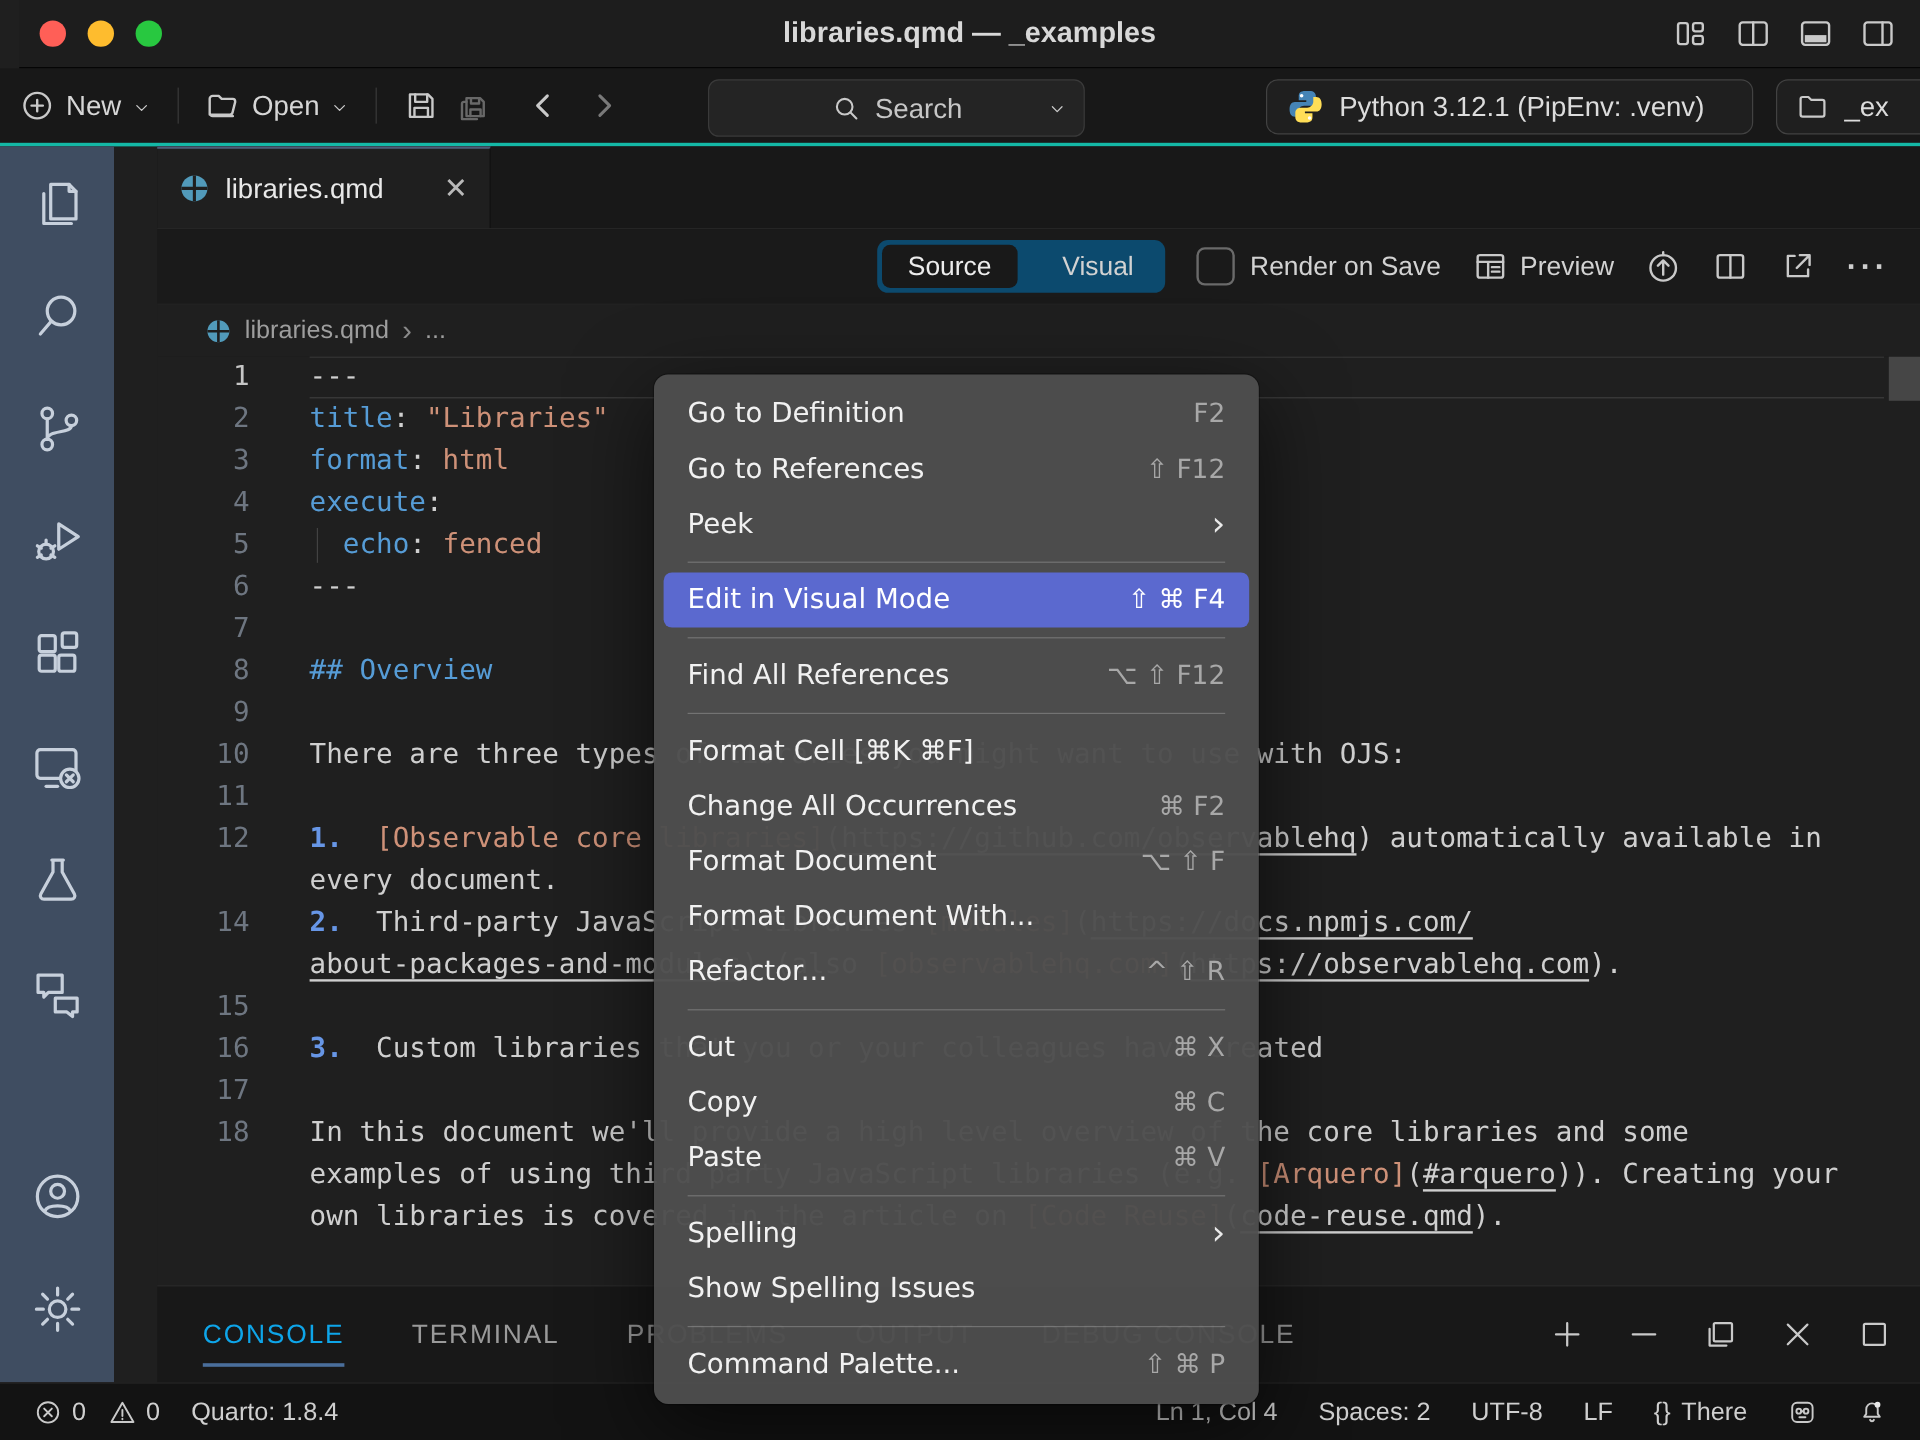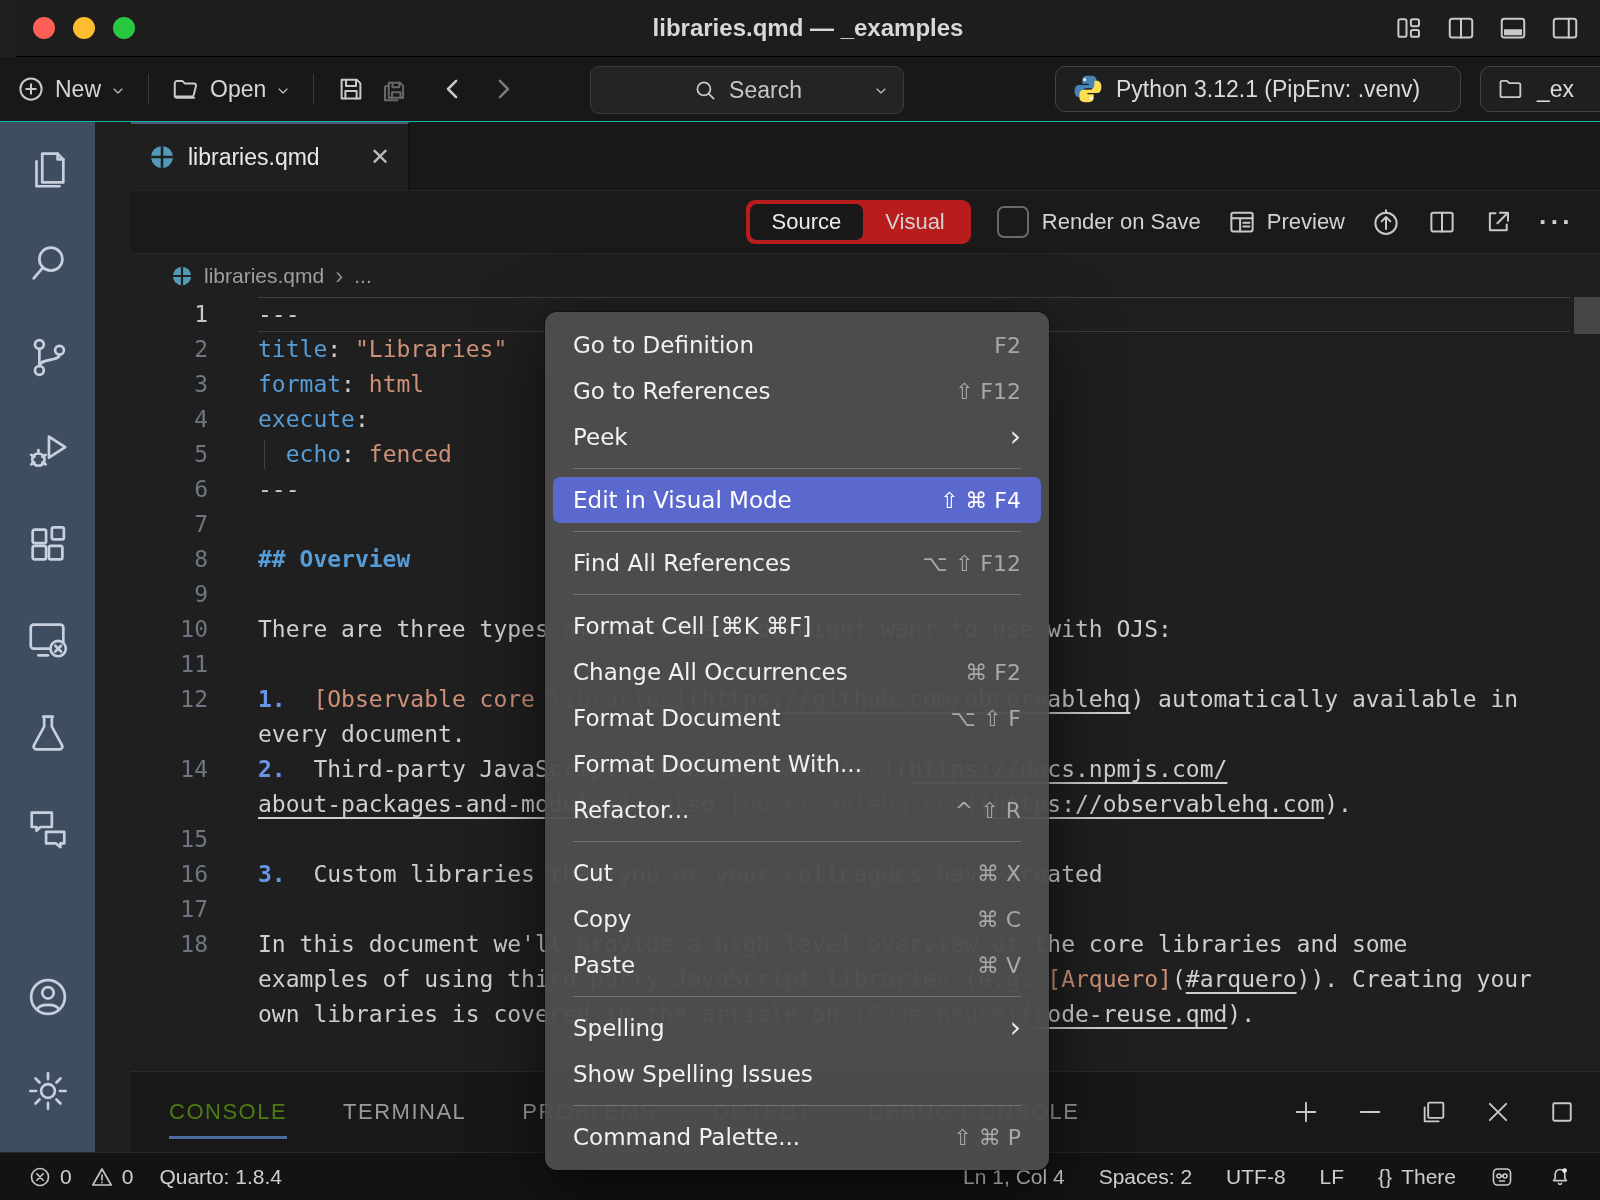--- a/index.html
+++ b/index.html
@@ -12,21 +12,21 @@
   .titlebar{position:absolute;top:0;left:16px;right:0;height:56px;background:#1d1d1d;
             border-bottom:1px solid #000;display:flex;align-items:center;}
   .traffic{position:absolute;left:17px;top:17px;display:flex;gap:18px;}
   .tl{width:22px;height:22px;border-radius:50%;}
   .title-text{flex:1;text-align:center;color:#d8d8d8;font-size:24px;font-weight:600;}
   .win-icons{position:absolute;right:20px;top:13px;display:flex;gap:22px;}
   .win-icons svg{width:30px;height:30px;}
 
   
   .toolbar{position:absolute;top:57px;left:0;right:0;height:65px;background:#181818;
-           border-bottom:1px solid #14b8a6;display:flex;align-items:center;padding:0 16px;box-sizing:border-box;}
+           border-bottom:3px solid #14b8a6;display:flex;align-items:center;padding:0 16px;box-sizing:border-box;}
   .tb-group{display:flex;align-items:center;gap:14px;}
   .tb-btn{display:flex;align-items:center;gap:9px;color:#d6d6d6;font-size:23px;cursor:default;}
   .tb-btn svg{width:30px;height:30px;}
   .chev{width:16px!important;height:16px!important;margin-top:4px;}
   .tb-sep{width:1px;height:30px;background:#3a3a3a;margin:0 8px;}
   .search-box{position:absolute;left:590px;top:9px;width:312px;height:46px;background:#242424;
               border:1px solid #3a3a3a;border-radius:9px;display:flex;align-items:center;
               justify-content:center;gap:11px;color:#c6c6c6;font-size:23px;}
   .search-box .chevr{position:absolute;right:14px;top:16px;}
   .pill-btn{position:absolute;top:9px;height:46px;background:#1f1f1f;border:1px solid #424242;
@@ -49,21 +49,21 @@
   .tabstrip{height:68px;background:#181818;display:flex;border-bottom:1px solid #252525;flex:none;}
   .tab{width:278px;background:#1f1f1f;border-top:2px solid var(--tab-indicator);
        border-right:1px solid #111;display:flex;align-items:center;gap:13px;
        padding:0 18px;box-sizing:border-box;color:#e8e8e8;font-size:23px;}
   .tab svg{width:26px;height:26px;flex:none;}
   .tab-close{margin-left:auto;color:#b9b9b9;font-size:24px;}
 
   
   .actions{height:62px;background:#1a1a1a;border-bottom:1px solid #252525;display:flex;
            align-items:center;justify-content:flex-end;gap:26px;padding-right:26px;flex:none;}
-  .toggle{display:flex;background:#b91c1c;border-radius:9px;padding:4px;}
+  .toggle{display:flex;background:#0c4a6e;border-radius:9px;padding:4px;gap:15px;}
   .toggle .seg{padding:5px 22px;font-size:22px;color:#d2d2d2;border-radius:7px;}
   .toggle .seg.on{background:#191919;color:#ececec;}
   .chk-wrap{display:flex;align-items:center;gap:13px;color:#d2d2d2;font-size:22px;}
   .chk{width:28px;height:28px;border:2px solid #6a6a6a;border-radius:7px;background:transparent;}
   .act-btn{display:flex;align-items:center;gap:10px;color:#d2d2d2;font-size:22px;}
   .act-btn svg,.act-icon svg{width:30px;height:30px;}
   .dots{color:#cfcfcf;font-size:26px;letter-spacing:3px;font-weight:bold;}
 
   
   .breadcrumb{height:43px;background:#1f1f1f;display:flex;align-items:center;gap:11px;
@@ -71,34 +71,34 @@
   .breadcrumb svg{width:22px;height:22px;}
 
   
   .editor{flex:1;position:relative;background:#1f1f1f;overflow:hidden;}
   .code-row{display:flex;height:35px;line-height:35px;font-family:"DejaVu Sans Mono",monospace;
             font-size:23px;white-space:pre;position:relative;}
   .gutter{width:77px;flex:none;text-align:right;color:#6e7681;}
   .gutter.on{color:#c6c6c6;}
   .code-text{margin-left:50px;}
   .tok-fg{color:#cfcfcf;} .tok-key{color:#569cd6;} .tok-str{color:#ce9178;}
-  .tok-num{color:#6796e6;font-weight:bold;} .tok-head{color:#569cd6;font-weight:bold;}
+  .tok-num{color:#6796e6;font-weight:bold;} .tok-head{color:#569cd6;font-weight:normal;}
   .tok-link{color:#cfcfcf;text-decoration:underline;text-underline-offset:5px;}
   .code-row.active::after{content:"";position:absolute;left:127px;right:30px;top:0;bottom:0;
             border-top:1px solid #3d3d3d;border-bottom:1px solid #3d3d3d;pointer-events:none;}
   .code-row.guide::before{content:"";position:absolute;left:133px;top:3px;bottom:3px;width:1px;background:#424242;}
   .scroll-thumb{position:absolute;top:0;right:0;width:26px;height:37px;background:rgba(125,125,125,.42);}
 
   
   .panel{height:80px;background:#181818;border-top:1px solid #2b2b2b;display:flex;
          align-items:center;padding:0 24px;flex:none;position:relative;}
   .panel-tabs{display:flex;gap:56px;margin-left:14px;height:100%;align-items:center;}
   .panel-tab{font-size:22px;letter-spacing:1.5px;color:#9a9a9a;position:relative;
              height:100%;display:flex;align-items:center;}
-  .panel-tab.active{color:#4d7c0f;}
+  .panel-tab.active{color:#0ea5e9;}
   .panel-tab.active::after{content:"";position:absolute;left:0;right:0;bottom:13px;height:3px;
              background:var(--console-underline);}
   .panel-actions{margin-left:auto;display:flex;gap:36px;align-items:center;}
   .panel-actions svg{width:28px;height:28px;}
 
   
   .statusbar{position:absolute;bottom:0;left:0;right:0;height:48px;background:#131313;
              border-top:1px solid #262626;display:flex;align-items:center;
              padding:0 28px;box-sizing:border-box;color:#cfcfcf;font-size:21px;}
   .sb-item{display:flex;align-items:center;gap:8px;margin-right:26px;}

